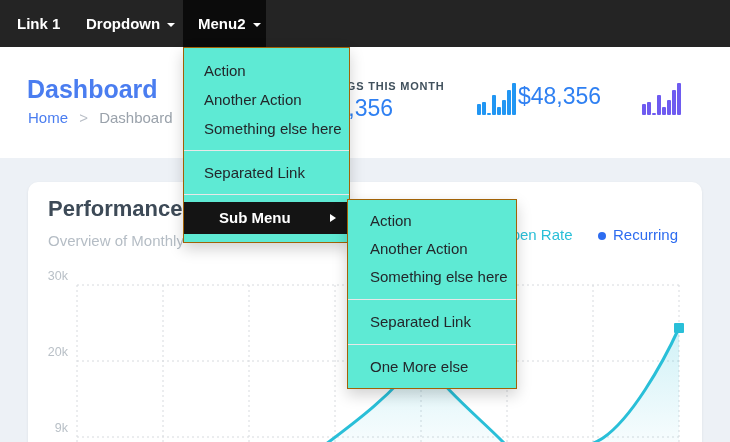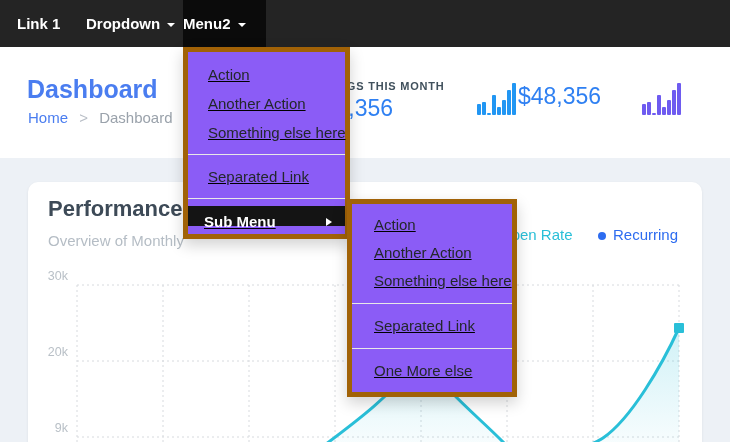--- a/index.html
+++ b/index.html
@@ -29,40 +29,40 @@
   .main{position:absolute;left:0;top:158px;width:730px;height:284px;background:#edf1f6;}
   .card{position:absolute;left:28px;top:24px;width:674px;height:300px;background:#fff;border-radius:10px;box-shadow:0 1px 3px rgba(0,0,0,.07);}
   .card-title{position:absolute;left:20px;top:14px;font-size:22px;font-weight:600;color:#3d4a57;margin:0;}
   .card-subtitle{position:absolute;left:20px;top:50px;font-size:15px;color:#b5bdc5;}
   .legend-dot{position:absolute;top:50px;width:8px;height:8px;border-radius:50%;}
   .legend-label{position:absolute;top:44px;font-size:15px;font-weight:500;cursor:pointer;}
   .ytick{position:absolute;left:4px;width:36px;text-align:right;font-size:12.5px;color:#b9c0c7;}
   .chart-svg{position:absolute;left:0;top:0;}
 
   
-  .menu{position:absolute;background:#8b5cf6;border:5px solid #a16207;box-shadow:0 6px 14px rgba(0,0,0,.18);box-sizing:border-box;text-decoration:underline;}
+  .menu{position:absolute;background:#5eead4;border:1px solid #a16207;box-shadow:0 6px 14px rgba(0,0,0,.18);box-sizing:border-box;}
   .menu-l1{left:183px;top:47px;width:167px;padding:8px 0;z-index:50;}
   .menu-l2{left:347px;top:199px;width:170px;padding:7px 0;z-index:60;}
   .menu-item{display:block;height:29px;line-height:29px;padding:0 20px;font-size:15px;color:#23272b;cursor:pointer;white-space:nowrap;}
   .menu-l2 .menu-item{height:28px;line-height:28px;padding:0 22px;}
   .menu-divider{height:1px;background:#e8e8e8;margin:7px 0;}
   .menu-l2 .menu-divider{margin:8px 0;}
-  .submenu-trigger{position:relative;display:block;height:20px;line-height:32px;padding:0 16px;font-size:15px;font-weight:600;color:#fff;background:#141414;cursor:pointer;}
+  .submenu-trigger{position:relative;display:block;height:32px;line-height:32px;padding:0 35px;font-size:15px;font-weight:600;color:#fff;background:#141414;cursor:pointer;}
   .caret-right{position:absolute;right:13px;top:12px;width:0;height:0;border-top:4.5px solid transparent;border-bottom:4.5px solid transparent;border-left:6px solid #fff;}
 </style>
 </head>
 <body>
 
 <div class="stage">
 
   <nav class="navbar">
     <div class="nav-active-block"></div>
     <a class="nav-link" style="left:17px"><span>Link 1</span></a>
     <a class="nav-link" style="left:86px"><span>Dropdown</span><span class="caret-down"></span></a>
-    <a class="nav-link" style="left:183px"><span>Menu2</span><span class="caret-down"></span></a>
+    <a class="nav-link" style="left:198px"><span>Menu2</span><span class="caret-down"></span></a>
   </nav>
 
   <header class="header">
     <h1 class="page-title">Dashboard</h1>
     <div class="breadcrumb">
       <span class="crumb-home">Home</span>
       <span class="crumb-sep">&gt;</span>
       <span class="crumb-cur">Dashboard</span>
     </div>
 

